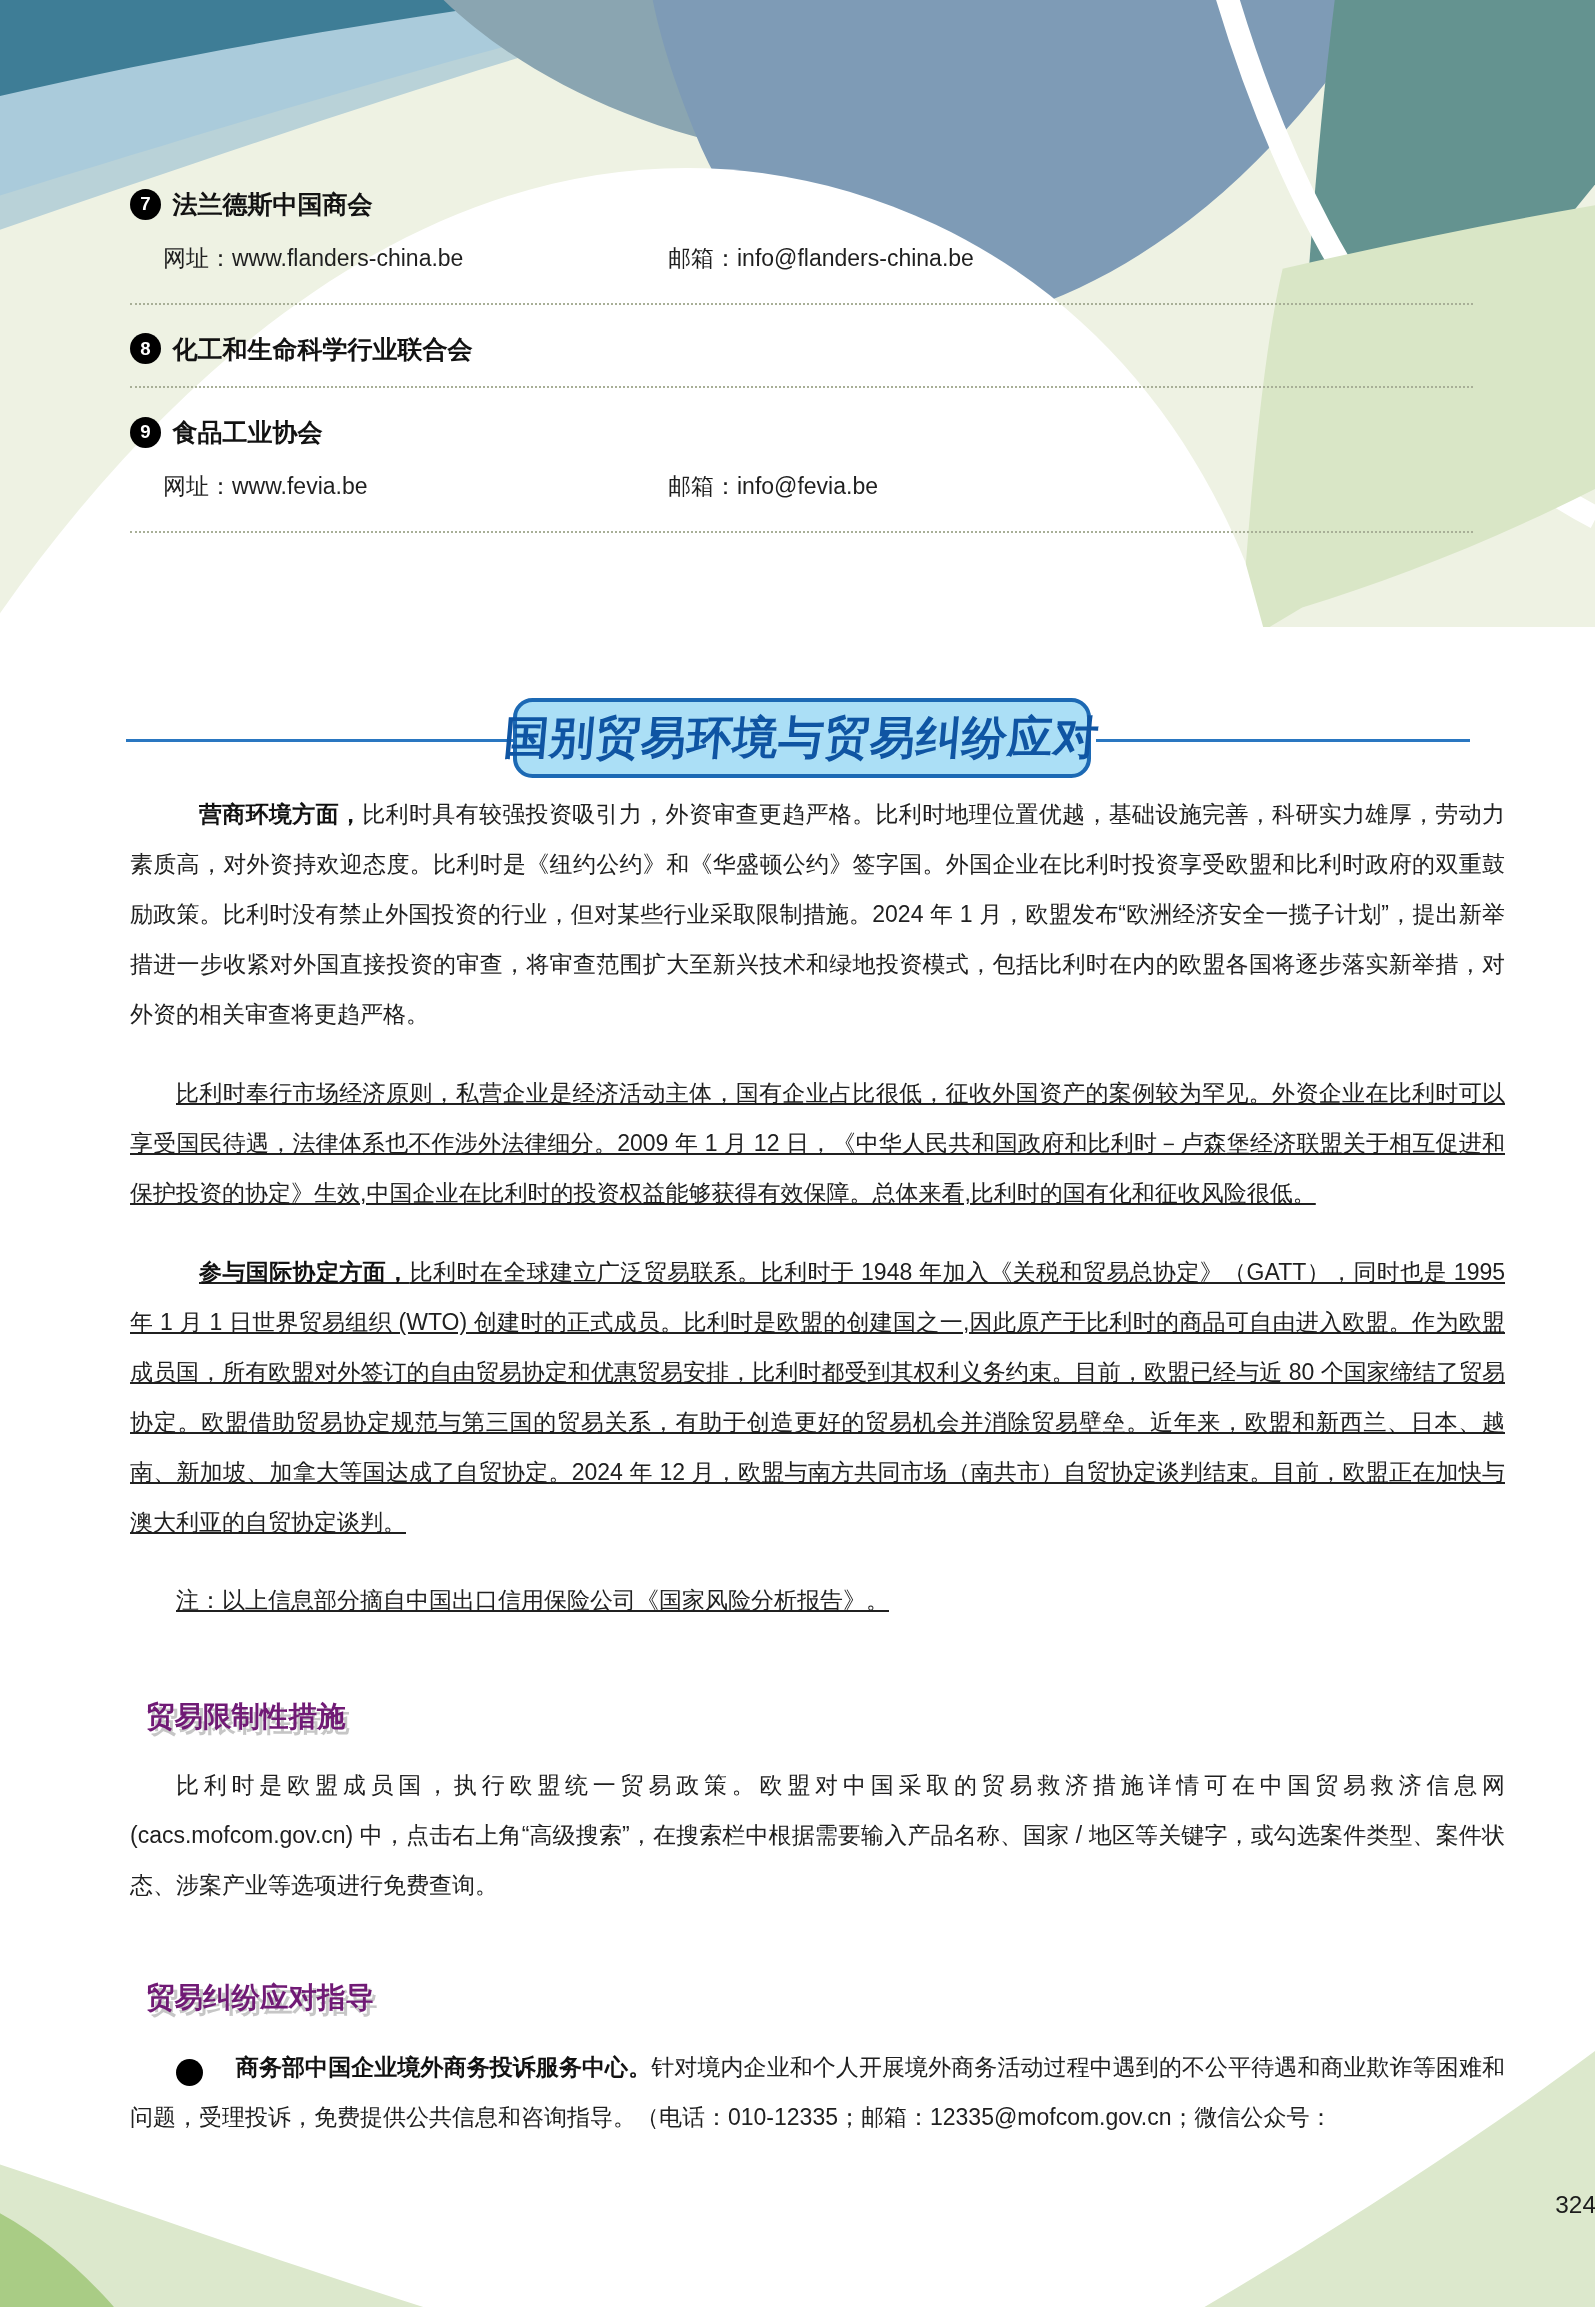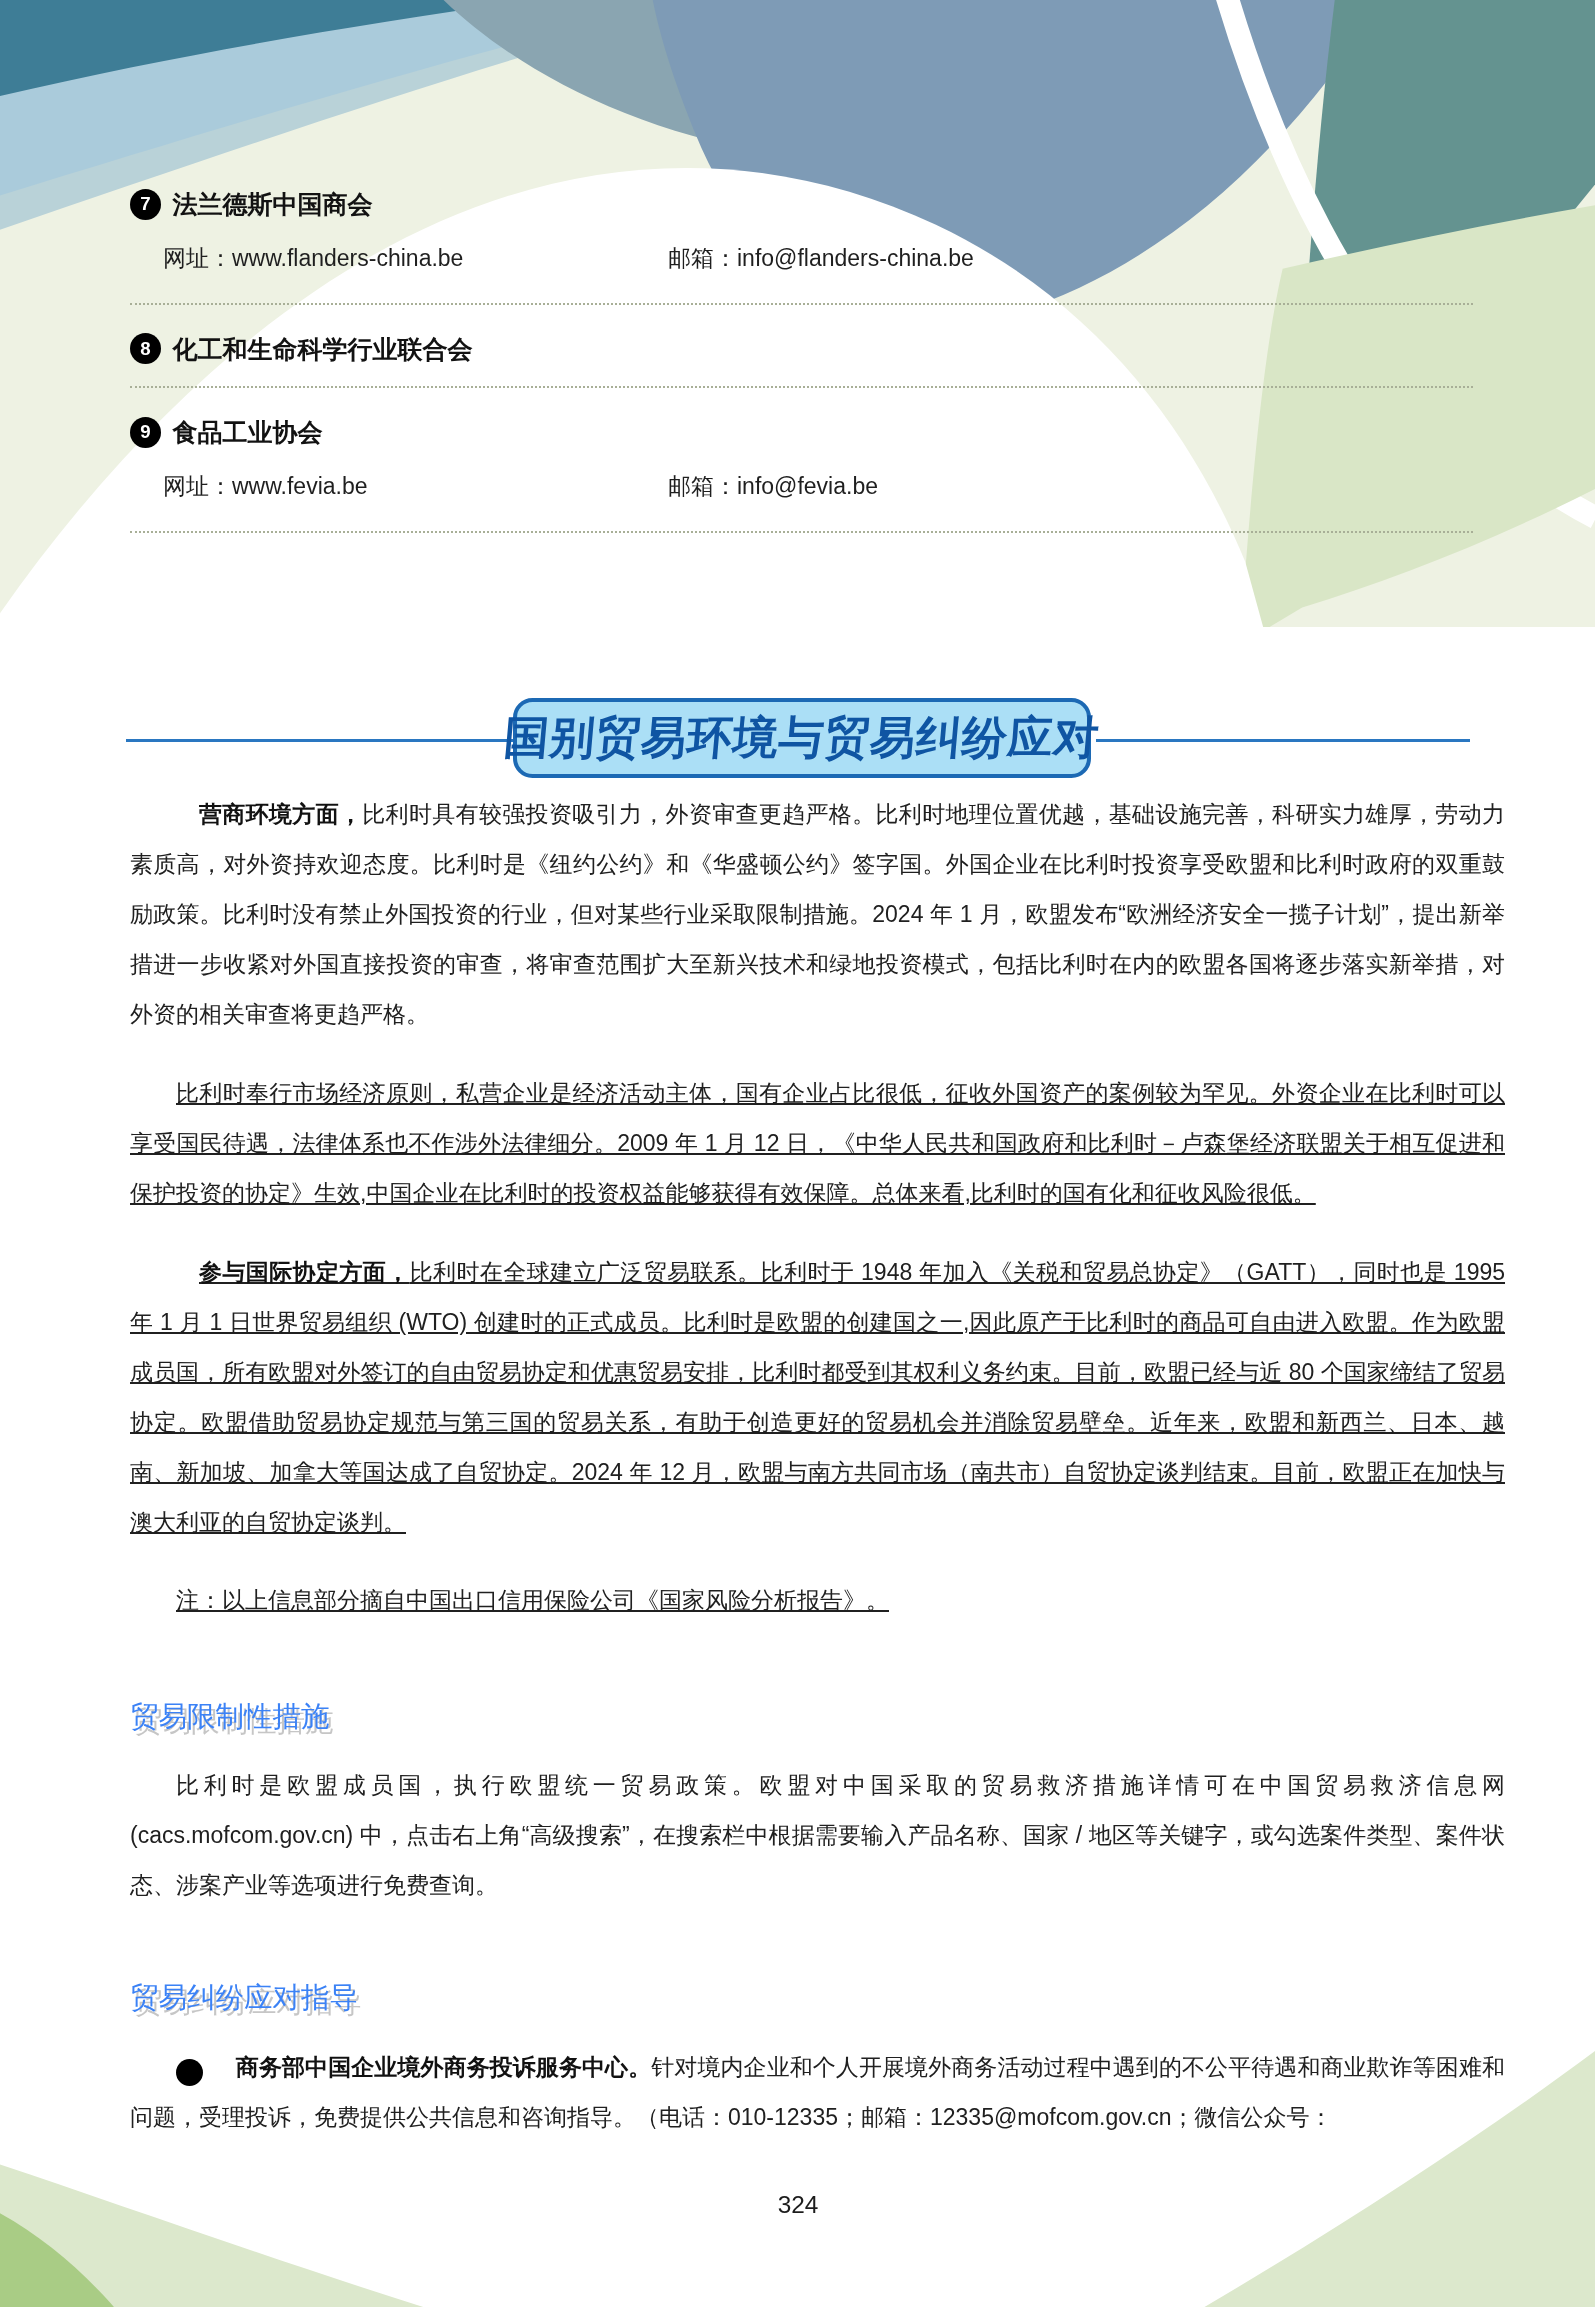--- a/index.html
+++ b/index.html
@@ -33,30 +33,30 @@
     background:#abdff6;border:4.1px solid #1c69b4;border-radius:19.5px;
     display:flex;align-items:center;justify-content:center;box-sizing:border-box;}
   .banner-title{font-size:45px;font-weight:800;color:#0f55a3;transform:skewX(-5deg);letter-spacing:0.8px;white-space:nowrap;}
 
   
   .content{position:absolute;left:130px;top:789px;width:1375px;z-index:3;}
   .content p{margin:0;font-size:23px;line-height:50px;text-indent:2em;text-align:justify;color:#202020;}
   .content p b{font-weight:bold;color:#111;margin-left:23px;}
   .content .para+.para{margin-top:29px;text-decoration:underline;}
   .note-line{margin-top:28px !important;}
-  .sec-heading{margin:0;font-size:28.5px;line-height:39px;font-weight:normal;color:#3b82f6;
+  .sec-heading{margin:16px;font-size:28.5px;line-height:39px;font-weight:bold;color:#701a75;
     text-shadow:4.1px 4.9px 0 #c6c6c6;}
   .sec-heading.first{margin-top:72px;}
   .sec-heading.second{margin-top:68px;}
   .sec-body{margin-top:24.4px !important;}
   .inline-circle{display:inline-flex;width:27px;height:27px;border-radius:50%;background:#000;color:#fff;
     align-items:center;justify-content:center;font-size:16.3px;font-weight:bold;margin-right:9.8px;vertical-align:-4.1px;}
 
   
-  .page-number{position:absolute;left:0;top:2191px;width:1596px;text-align:center;font-size:24.4px;color:#1c1c1c;z-index:3;}
+  .page-number{position:absolute;left:0;top:2191px;width:1596px;text-align:right;font-size:24.4px;color:#1c1c1c;z-index:3;}
 </style>
 </head>
 <body>
 
 <div class="page">
 
   <svg class="deco deco-top" viewBox="0 0 1961 770" preserveAspectRatio="none">
     <rect width="1961" height="770" fill="#ffffff"></rect>
     <rect width="1961" height="770" fill="#eef2e3"></rect>
     <path d="M0,282 C320,172 620,70 885,0 L0,0 Z" fill="#b9d2d8"></path>

